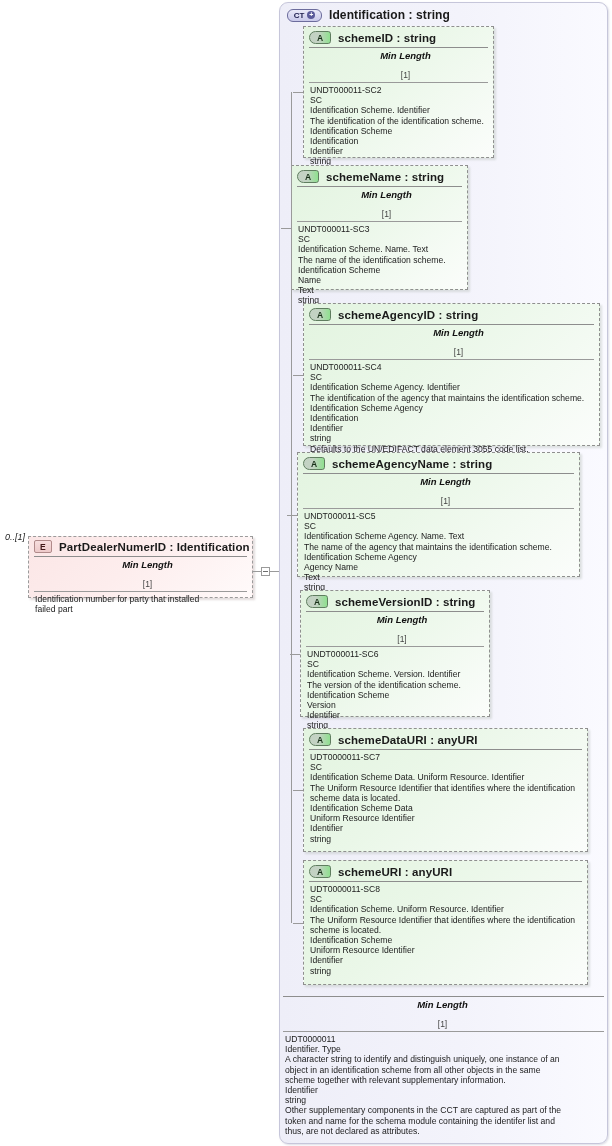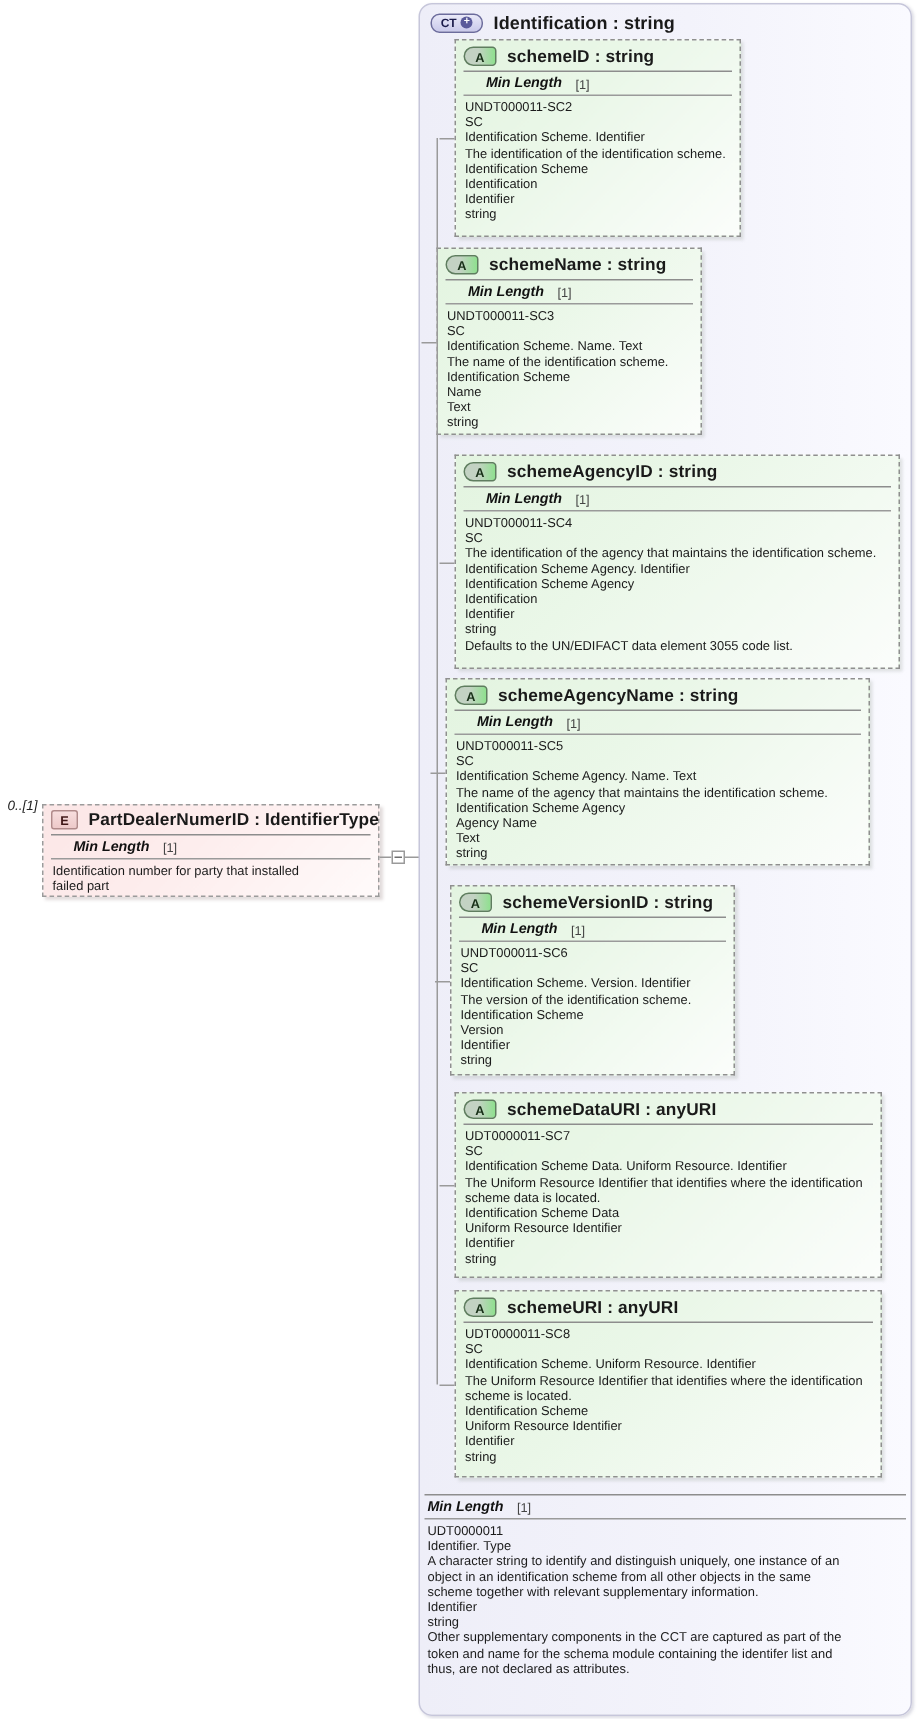--- a/index.html
+++ b/index.html
@@ -14,23 +14,23 @@
   .node{position:absolute;box-sizing:border-box;}
   .node-title{
     display:flex;align-items:center;gap:7px;
     padding:3px 6px 3px 5px;
     font-size:11.5px;font-weight:bold;color:#1a1a1a;
     letter-spacing:.1px;white-space:nowrap;
   }
   .rule{height:1px;background:#8d8d8d;margin:0 5px;}
   .rule.soft{background:#9a9a9a;}
   .facet-row{
-    display:flex;align-items:flex-end;gap:9px;
+    display:flex;align-items:center;gap:9px;
     padding:2px 6px 2px 20px;
-    font-size:9.5px;font-style:italic;font-weight:bold;color:#111;
+    font-size:9.5px;font-style:italic;font-weight:bold;color:#111;flex-direction:column;
   }
   .facet-row .card{font-style:normal;font-weight:normal;font-size:8.5px;color:#444;}
   .doc{
     padding:2px 6px 4px 6px;
     font-size:8.6px;line-height:10.2px;color:#1b1b1b;
   }
   .doc div{white-space:pre-wrap;}
 
   
   .badge{
@@ -112,21 +112,21 @@
 </head>
 <body>
 
 <div class="canvas">
 
   <div class="card-label" style="left:5px;top:532px;">0..[1]</div>
 
   <div class="node elem" id="elem-node" style="left:28px;top:536px;width:225px;height:62px;">
     <div class="node-title">
       <span class="badge badge-e">E</span>
-      <span>PartDealerNumerID : IdentifierType</span>
+      <span>PartDealerNumerID : Identification</span>
     </div>
     <div class="rule"></div>
     <div class="facet-row">
       <span>Min Length</span>
       <span class="card">[1]</span>
     </div>
     <div class="rule soft"></div>
     <div class="doc" id="elem-doc">
         <div>Identification number for party that installed</div>
         <div>failed part</div>
@@ -203,22 +203,22 @@
         </div>
         <div class="rule"></div>
         <div class="facet-row">
           <span>Min Length</span>
           <span class="card">[1]</span>
         </div>
         <div class="rule soft"></div>
         <div class="doc">
           <div>UNDT000011-SC4</div>
           <div>SC</div>
+          <div>Identification Scheme Agency. Identifier</div>
           <div>The identification of the agency that maintains the identification scheme.</div>
-          <div>Identification Scheme Agency. Identifier</div>
           <div>Identification Scheme Agency</div>
           <div>Identification</div>
           <div>Identifier</div>
           <div>string</div>
           <div>Defaults to the UN/EDIFACT data element 3055 code list.</div>
         </div>
       </div>
       <div class="conn h-line" style="left: 293px; top: 375px; width: 10px;"></div>
       <div class="node attr" style="left: 297px; top: 452px; width: 283px; height: 125px;">
         <div class="node-title">

